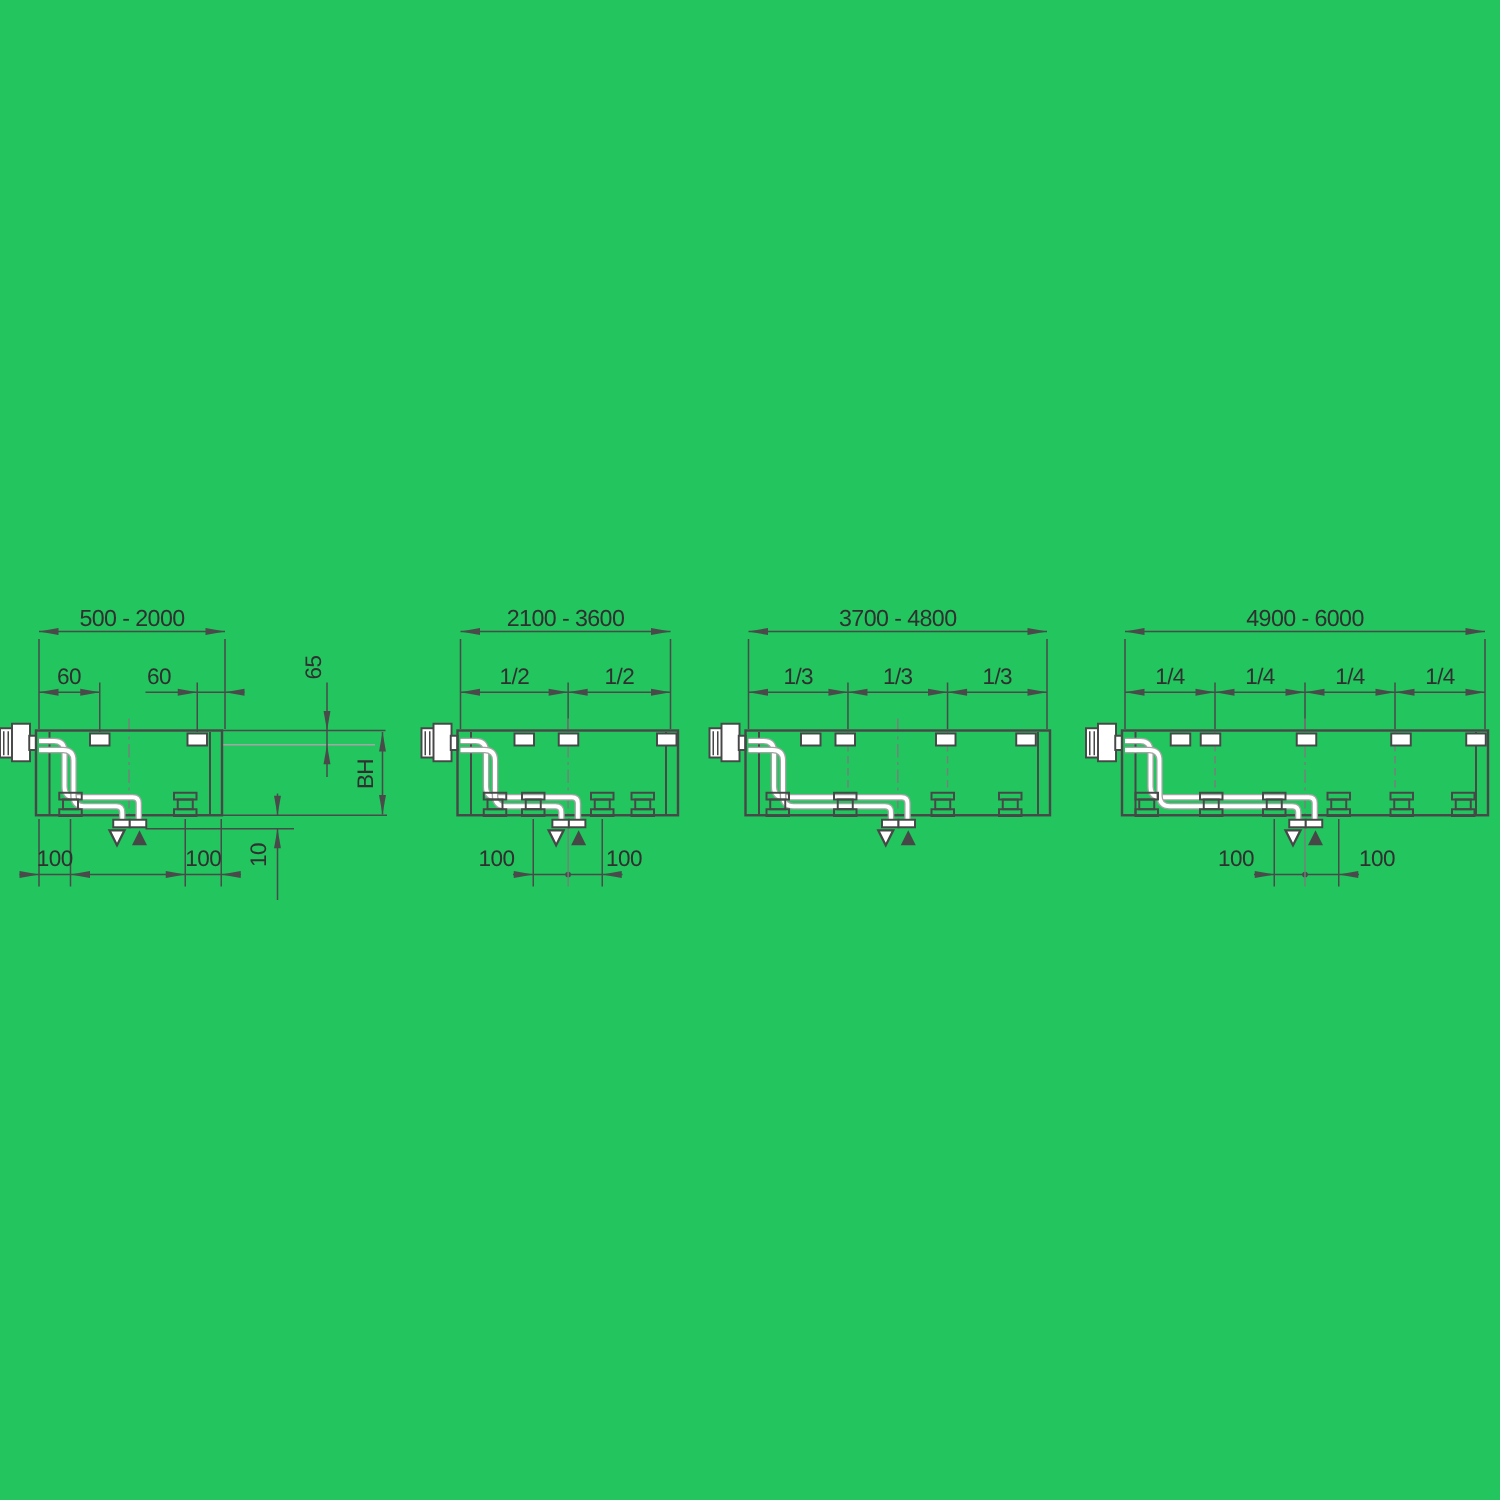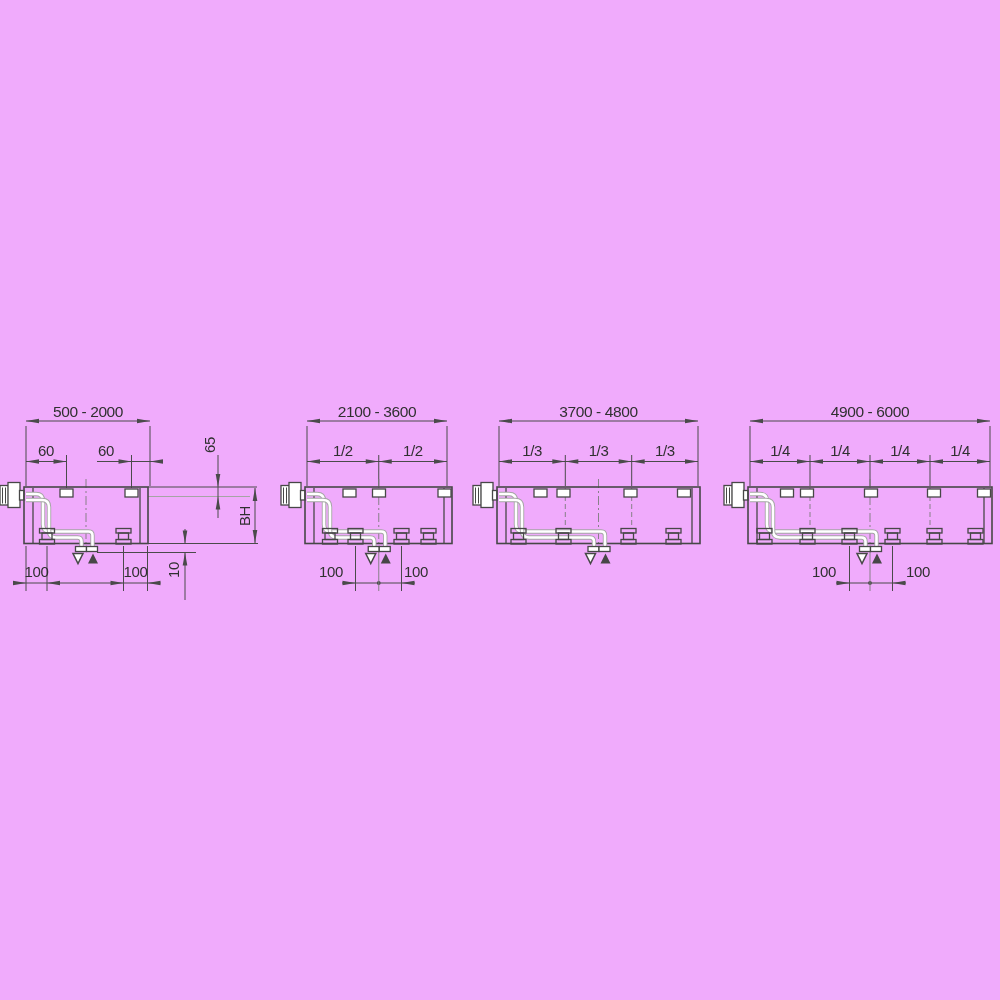--- a/index.html
+++ b/index.html
@@ -1,16 +1,16 @@
 <!DOCTYPE html>
 <html><head>
 <meta charset="utf-8">
 <style>
   html,body{margin:0;padding:0;background:#ffffff;}
-  #canvas{width:1000px;height:1000px;position:relative;background:#f0abfc;margin:0 auto;}
+  #canvas{width:1000px;height:1000px;position:relative;background:#22c55e;margin:0 auto;}
   svg{display:block;}
   text{font-family:"Liberation Sans", sans-serif; fill:#303030; letter-spacing:-0.4px;}
 </style>
 </head>
 <body>
 
 <div id="canvas">
   <svg id="drawing" width="1000" height="1000" viewBox="0 0 1000 1000">
       <g>
         <g>

